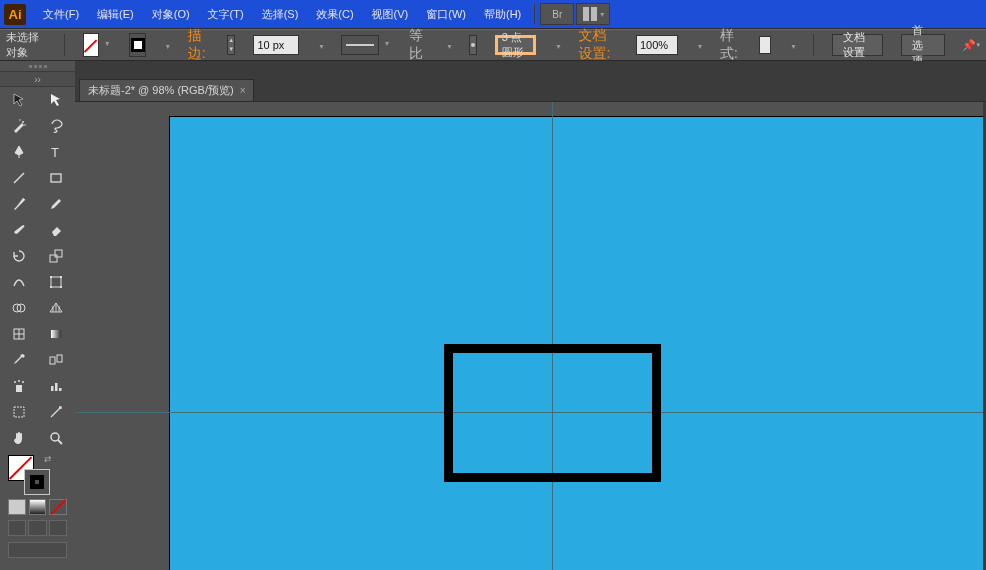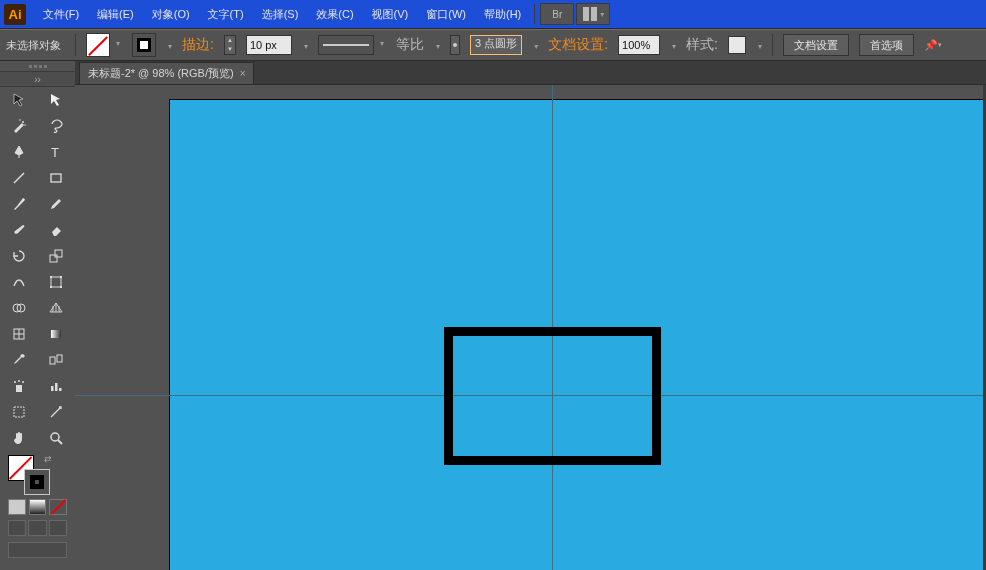--- a/index.html
+++ b/index.html
@@ -8,39 +8,39 @@
   
   .menubar { height: 29px; background: #1d4ed8; border-bottom: 1px solid #2a2a2a; display: flex; align-items: center; padding-left: 4px; }
   .app-logo { width: 22px; height: 21px; background:#412203; color:#ff9a00; font-weight:bold; font-size:13px; display:flex; align-items:center; justify-content:center; border-radius:2px; margin-right:8px; }
   .menu-item { color:#e5e5e5; padding:0 9px; height:17px; display:flex; align-items:center; cursor:default; }
   .menu-sep { width:1px; height:20px; background:#3a3a3a; margin:0 4px; }
   .menu-icon-btn { width:34px; height:22px; border:1px solid #3a3a3a; background:#535353; margin:0 1px; display:flex; align-items:center; justify-content:center; color:#bbb; font-size:10px; }
   .menu-icon-btn.dd::after{ content:"▾"; font-size:8px; margin-left:2px; color:#999;}
   .menubar-spacer{flex:1;}
 
   
-  .controlbar { height:32px; background:#525252; border-top:1px solid #6b6b6b; border-bottom:1px solid #2a2a2a; display:flex; align-items:center; padding:0 6px; gap:10px; }
+  .controlbar { height:32px; background:#525252; border-top:1px solid #6b6b6b; border-bottom:1px solid #2a2a2a; display:flex; align-items:center; padding:0 6px; gap:18px; }
   .no-sel { color:#d9d9d9; font-size:11px; margin-right:4px;}
   .swatch { width:24px; height:24px; border:1px solid #333; position:relative; background:#fff;}
   .swatch.nofill::after{ content:""; position:absolute; left:-2px; top:48%; width:120%; height:2px; background:#e00; transform:rotate(-45deg);}
   .swatch.dd::before{content:"▾"; position:absolute; right:-11px; top:5px; font-size:8px; color:#999;}
   .strokebox{ width:24px; height:24px; border:1px solid #333; background:#525252; display:flex; align-items:center; justify-content:center;}
   .strokebox-inner{width:14px;height:14px;border:3px solid #000;background:#fff;}
   .lbl-orange{ color:#ef8a1d; font-size:14px;}
   .ctl-label{ color:#bbb; font-size:14px;}
   .num-input{ width:46px; height:20px; background:#e8e8e8; border:1px solid #333; color:#111; font-size:11px; padding:0 3px;}
   .stepper{ width:12px; height:20px; background:#5e5e5e; border:1px solid #333; display:flex; flex-direction:column;}
   .stepper span{flex:1; font-size:6px; color:#ccc; text-align:center; line-height:8px;}
   .stroke-profile{ width:56px; height:20px; background:#525252; border:1px solid #333; position:relative;}
   .stroke-profile::before{content:""; position:absolute; left:4px; right:4px; top:8px; height:2px; background:#ccc;}
   .stroke-profile::after{content:"▾"; position:absolute; right:-11px; top:3px; font-size:8px; color:#999;}
   .mini-dd::after{content:"▾"; font-size:8px; color:#999; margin-left:2px;}
   .dash-dot{ width:10px; height:20px; border:1px solid #333; background:#5e5e5e; display:flex; align-items:center; justify-content:center;}
   .dash-dot span{width:4px;height:4px;background:#ccc;border-radius:50%;}
-  .brush-sel{height:20px; padding:0 4px; border:1px solid #fdba74; background:#5e5e5e; color:#ddd; font-size:11px; display:flex; align-items:flex-start;}
+  .brush-sel{height:20px; padding:0 4px; border:3px solid #fdba74; background:#5e5e5e; color:#ddd; font-size:11px; display:flex; align-items:center;}
   .style-sw{width:18px;height:18px;background:#e8e8e8;border:1px solid #333;}
   .btn{ height:22px; padding:0 10px; border:1px solid #333; background:#5e5e5e; color:#e5e5e5; font-size:11px; display:flex; align-items:center;}
   .pin-icon{width:18px;height:20px;color:#aaa;display:flex;align-items:center;justify-content:center;font-size:11px;}
 
   
   .workspace{ position:absolute; left:0; right:0; top:61px; bottom:0; display:flex; }
   .tool-column{ width:75px; background:#525252; display:flex; flex-direction:column; }
   .tool-grip{height:10px; background:#525252; display:flex; align-items:center; justify-content:center; gap:2px;}
   .tool-grip span{width:3px;height:3px;background:#777;}
   .tool-dbl-arrow{ height:16px; display:flex; align-items:center; justify-content:center; color:#aaa; font-size:10px; border-bottom:1px solid #3a3a3a; border-top:1px solid #3a3a3a; background:#4d4d4d;}
@@ -57,21 +57,21 @@
   .modes-row .solid{background:#ccc;}
   .modes-row .grad{background:linear-gradient(#fff,#222);}
   .modes-row .none{background:#525252;position:relative;}
   .modes-row .none::after{content:"";position:absolute;left:-2px;top:45%;width:130%;height:1.5px;background:#e00;transform:rotate(-45deg);}
   .draw-modes{display:flex;padding:2px 8px;gap:2px;margin-top:3px;}
   .draw-modes div{flex:1;height:16px;border:1px solid #666;background:#4a4a4a;}
   .screen-mode{display:flex;padding:2px 8px;gap:2px;margin-top:2px;}
   .screen-mode div{flex:1;height:16px;border:1px solid #666;background:#4a4a4a;}
 
   .doc-area{ flex:1; display:flex; flex-direction:column; background:#525252;}
-  .tabstrip{ height:24px; background:#3b3b3b; display:flex; align-items:flex-end; padding-left:4px; border-bottom:1px solid #2b2b2b;}
+  .tabstrip{ height:41px; background:#3b3b3b; display:flex; align-items:flex-end; padding-left:4px; border-bottom:1px solid #2b2b2b;}
   .tab{ height:22px; background:#525252; color:#d6d6d6; font-size:11px; padding:0 8px; display:flex; align-items:center; gap:6px; border:1px solid #2b2b2b; border-bottom:none;}
   .tab-close{color:#aaa;font-size:10px;}
   .canvas-wrap{ flex:1; background:#525252; position:relative; overflow:hidden;}
   .artboard{ position:absolute; left:95px; top:15px; width:872px; height:600px; background:#29abe2; box-shadow:0 0 0 1px #000;}
   .guide-v{position:absolute; top:0; bottom:0; width:1px; background:#3f6f7c; left:477px;}
   .guide-h{position:absolute; left:0; right:0; height:1px; background:#3f6f7c; top:310px;}
   .rect-shape{ position:absolute; left:369px; top:242px; width:217px; height:138px; border:9px solid #000;}
   .rt-panel-edge{position:absolute;right:0;top:0;bottom:0;width:3px;background:#3a3a3a;}
   
   .ic{width:16px;height:16px;display:block;}

